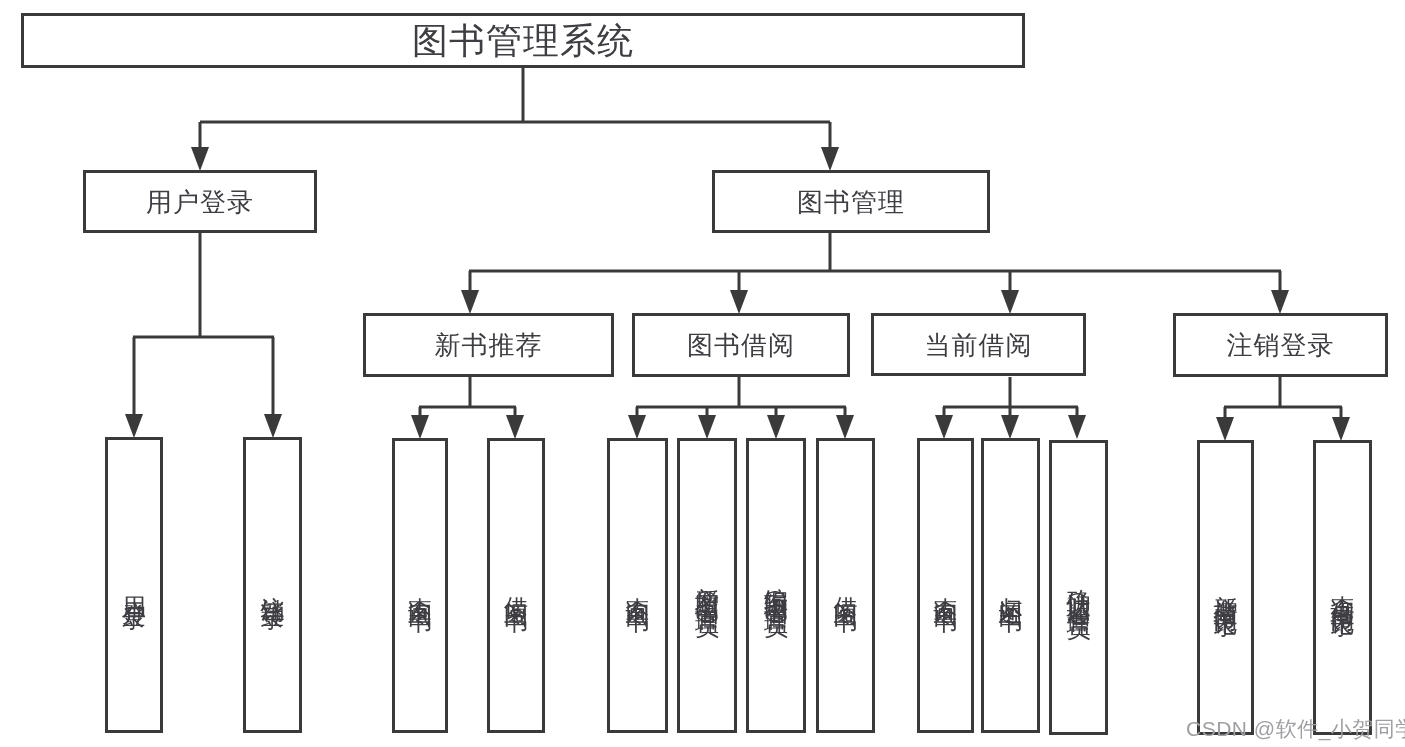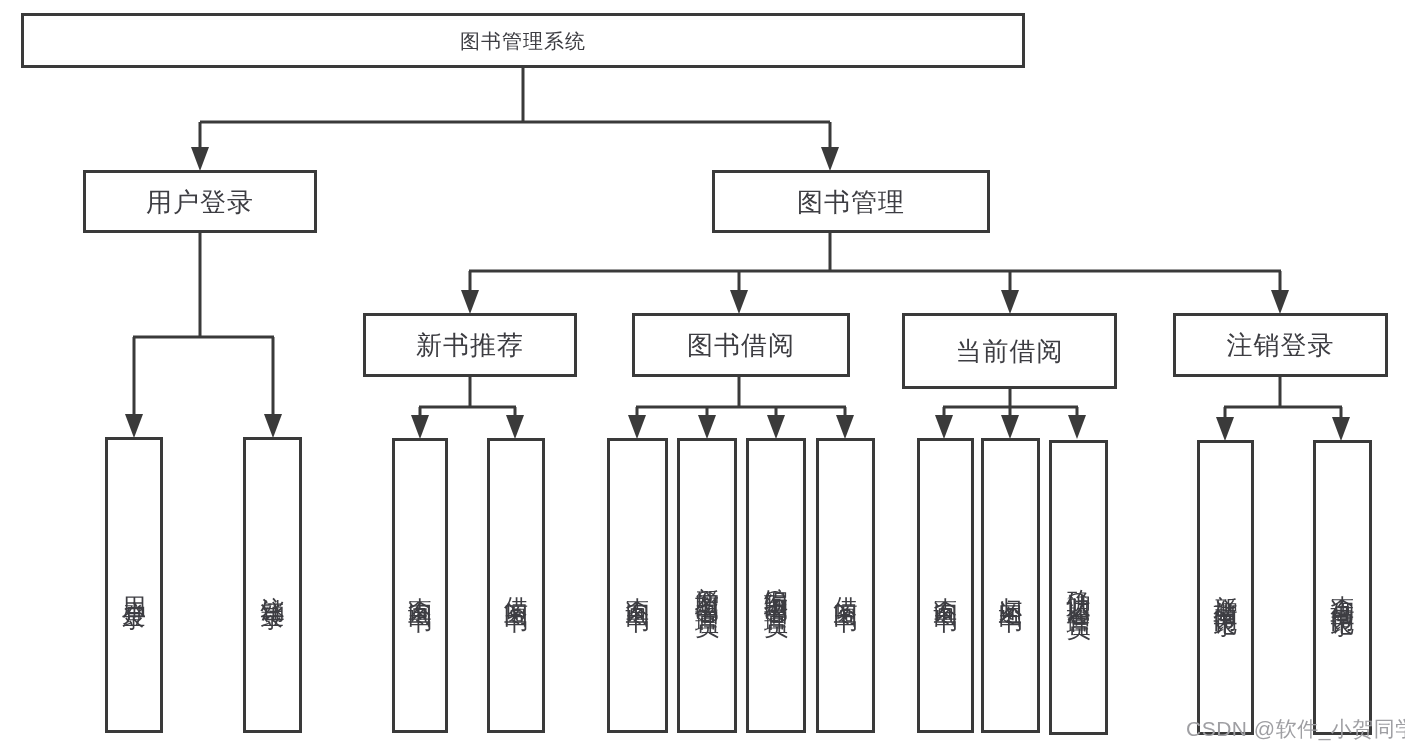--- a/index.html
+++ b/index.html
@@ -23,21 +23,21 @@
   .hbox,.vbox{
     position:absolute;
     box-sizing:border-box;
     border:3px solid var(--line);
     background:var(--background);
     display:flex;align-items:center;justify-content:center;
     text-align:center;
     line-height:1;
   }
   .hbox{font-size:26px;letter-spacing:1px;}
-  .hbox.root{font-size:20px;}
+  .hbox.root{font-size:36px;}
   .vbox{
     writing-mode:vertical-rl;
     font-size:24px;
     letter-spacing:4px;
     padding:4px 0;
   }
   .watermark{
     position:absolute;
     left:1186px;top:715px;
     font-size:21px;
@@ -93,23 +93,23 @@
       <polygon points="1216,417 1234,417 1225,441"></polygon>
       <polygon points="1332,417 1350,417 1341,441"></polygon>
     </g>
   </svg>
 
   <div class="hbox root" style="left:21px;top:13px;width:1004px;height:55px">图书管理系统</div>
 
   <div class="hbox" style="left:83px;top:170px;width:234px;height:63px">用户登录</div>
   <div class="hbox" style="left:712px;top:170px;width:278px;height:63px">图书管理</div>
 
-  <div class="hbox" style="left:363px;top:313px;width:214px;height:64px">新书推荐</div>
+  <div class="hbox" style="left:363px;top:313px;width:251px;height:64px">新书推荐</div>
   <div class="hbox" style="left:632px;top:313px;width:218px;height:64px">图书借阅</div>
-  <div class="hbox" style="left:902px;top:313px;width:215px;height:76px">当前借阅</div>
+  <div class="hbox" style="left:871px;top:313px;width:215px;height:63px">当前借阅</div>
   <div class="hbox" style="left:1173px;top:313px;width:215px;height:64px">注销登录</div>
 
   <div class="vbox" style="left:105px;top:437px;width:58px;height:296px">用户登录</div>
   <div class="vbox" style="left:243px;top:437px;width:59px;height:296px">注销登录</div>
 
   <div class="vbox" style="left:392px;top:438px;width:56px;height:295px">查询图书</div>
   <div class="vbox" style="left:487px;top:438px;width:58px;height:295px">借阅图书</div>
 
   <div class="vbox" style="left:607px;top:438px;width:61px;height:295px">查询图书</div>
   <div class="vbox" style="left:677px;top:438px;width:60px;height:295px">新增图书（管理员）</div>

